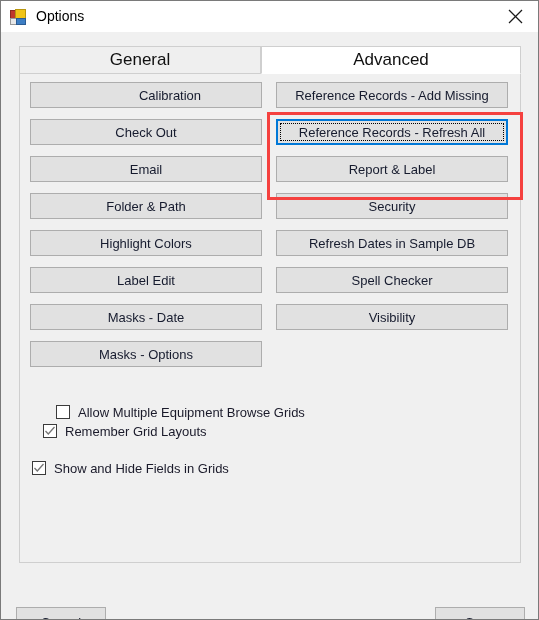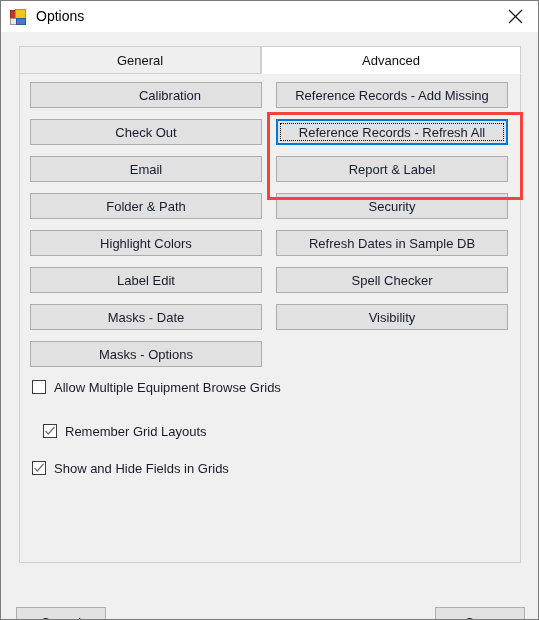--- a/index.html
+++ b/index.html
@@ -85,21 +85,21 @@
     position: absolute;
     left: 18px; top: 14px;
     width: 502px;
     height: 28px;
   }
   .tab {
     position: absolute;
     top: 0;
     height: 28px;
     box-sizing: border-box;
-    font-size: 13px;
+    font-size: 17px;
     color: #101010;
     display: flex;
     align-items: center;
     justify-content: center;
     cursor: default;
   }
   .tab.inactive {
     left: 0;
     width: 242px;
     background: #efefef;
@@ -292,21 +292,21 @@
       </div>
       <div class="winbtn col-btn right-col" style="top:193px;">
         <span class="lbl">Spell Checker</span>
       </div>
       <div class="winbtn col-btn right-col" style="top:230px;">
         <span class="lbl">Visibility</span>
       </div>
 
       <div id="annotation-box"></div>
 
-      <div class="cbrow" style="top:304px;">
+      <div class="cbrow" style="top:329px;margin-left:24px;">
         <span class="cbox"></span>
         <span class="cblabel">Allow Multiple Equipment Browse Grids</span>
       </div>
 
       <div class="cbrow" style="top:348px;margin-left:11px;">
         <span class="cbox">
           <svg width="12" height="12" viewBox="0 0 12 12">
             <polyline points="1.5,6 4.3,9 10.5,2" fill="none" stroke="#757575" stroke-width="1.3"></polyline>
           </svg>
         </span>

